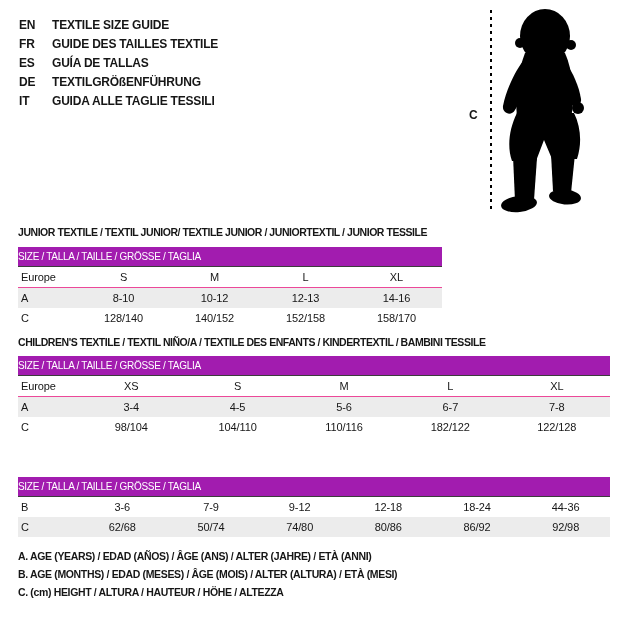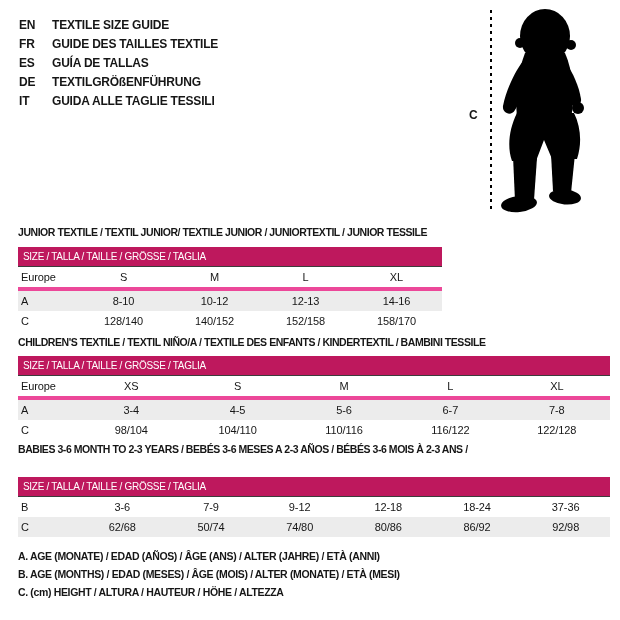--- a/index.html
+++ b/index.html
@@ -25,26 +25,26 @@
   .tbl-title{font-weight:bold;font-size:10.5px;letter-spacing:-0.45px;line-height:17px;white-space:nowrap;}
   #title1{top:224px;left:18px;}
   #title2{top:334px;left:18px;}
   #title3{top:441px;left:18px;}
 
   
   .tbl{left:18px;}
   #table1{top:247px;width:424px;}
   #table2{top:356px;width:592px;}
   #table3{top:477px;width:592px;}
-  .band{height:19px;line-height:19px;background:#be185d;color:#ffffff;font-size:10px;
-    letter-spacing:-0.3px;padding-left:5px;border-bottom:1px solid #3c3c3c;white-space:nowrap;}
+  .band{height:19px;line-height:19px;background:#a21caf;color:#ffffff;font-size:10px;
+    letter-spacing:-0.3px;border-bottom:1px solid #3c3c3c;white-space:nowrap;}
   .tbl table{width:100%;border-collapse:collapse;table-layout:fixed;}
   .tbl td{height:20px;font-size:11px;text-align:center;padding:0;letter-spacing:-0.1px;}
   .tbl td.lbl{text-align:left;padding-left:3px;}
-  tr.rule td{border-bottom:4px solid #ec4899;}
+  tr.rule td{border-bottom:1px solid #ec4899;}
   tr.stripe{background:#ececec;}
   col.c-lbl{width:60px;}
 
   
   #footnotes{top:547px;left:18px;}
   .footnote{font-weight:bold;font-size:10.5px;line-height:18px;letter-spacing:-0.35px;white-space:nowrap;}
 </style>
 </head>
 <body>
 
@@ -161,29 +161,28 @@
       <td>4-5</td>
       <td>5-6</td>
       <td>6-7</td>
       <td>7-8</td>
     </tr>
     <tr>
       <td class="lbl">C</td>
       <td>98/104</td>
       <td>104/110</td>
       <td>110/116</td>
-      <td>116/122</td>
+      <td>182/122</td>
       <td>122/128</td>
     </tr>
   </tbody>
     </table>
 </div>
 
 <div class="abs tbl-title" id="title3">
-  <div>BABIES 3-6 MONTH TO 2-3 YEARS / BEBÉS 3-6 MESES A 2-3 AÑOS / BÉBÉS 3-6 MOIS À 2-3 ANS /</div>
 </div>
 <div class="abs tbl" id="table3">
   <div class="band">SIZE / TALLA / TAILLE / GRÖSSE / TAGLIA</div>
   <table>
     <colgroup>
         <col class="c-lbl">
         <col>
         <col>
         <col>
         <col>
@@ -191,32 +190,32 @@
         <col>
       </colgroup>
     <tbody>
         <tr>
       <td class="lbl">B</td>
       <td>3-6</td>
       <td>7-9</td>
       <td>9-12</td>
       <td>12-18</td>
       <td>18-24</td>
-      <td>37-36</td>
+      <td>44-36</td>
     </tr>
     <tr class="stripe">
       <td class="lbl">C</td>
       <td>62/68</td>
       <td>50/74</td>
       <td>74/80</td>
       <td>80/86</td>
       <td>86/92</td>
       <td>92/98</td>
     </tr>
   </tbody>
     </table>
 </div>
 
 <div class="abs" id="footnotes">
-  <div class="footnote">A. AGE (MONATE) / EDAD (AÑOS) / ÂGE (ANS) / ALTER (JAHRE) / ETÀ (ANNI)</div>
-  <div class="footnote">B. AGE (MONTHS) / EDAD (MESES) / ÂGE (MOIS) / ALTER (MONATE) / ETÀ (MESI)</div>
+  <div class="footnote">A. AGE (YEARS) / EDAD (AÑOS) / ÂGE (ANS) / ALTER (JAHRE) / ETÀ (ANNI)</div>
+  <div class="footnote">B. AGE (MONTHS) / EDAD (MESES) / ÂGE (MOIS) / ALTER (ALTURA) / ETÀ (MESI)</div>
   <div class="footnote">C. (cm) HEIGHT / ALTURA / HAUTEUR / HÖHE / ALTEZZA</div>
 </div>
 
 </body></html>

